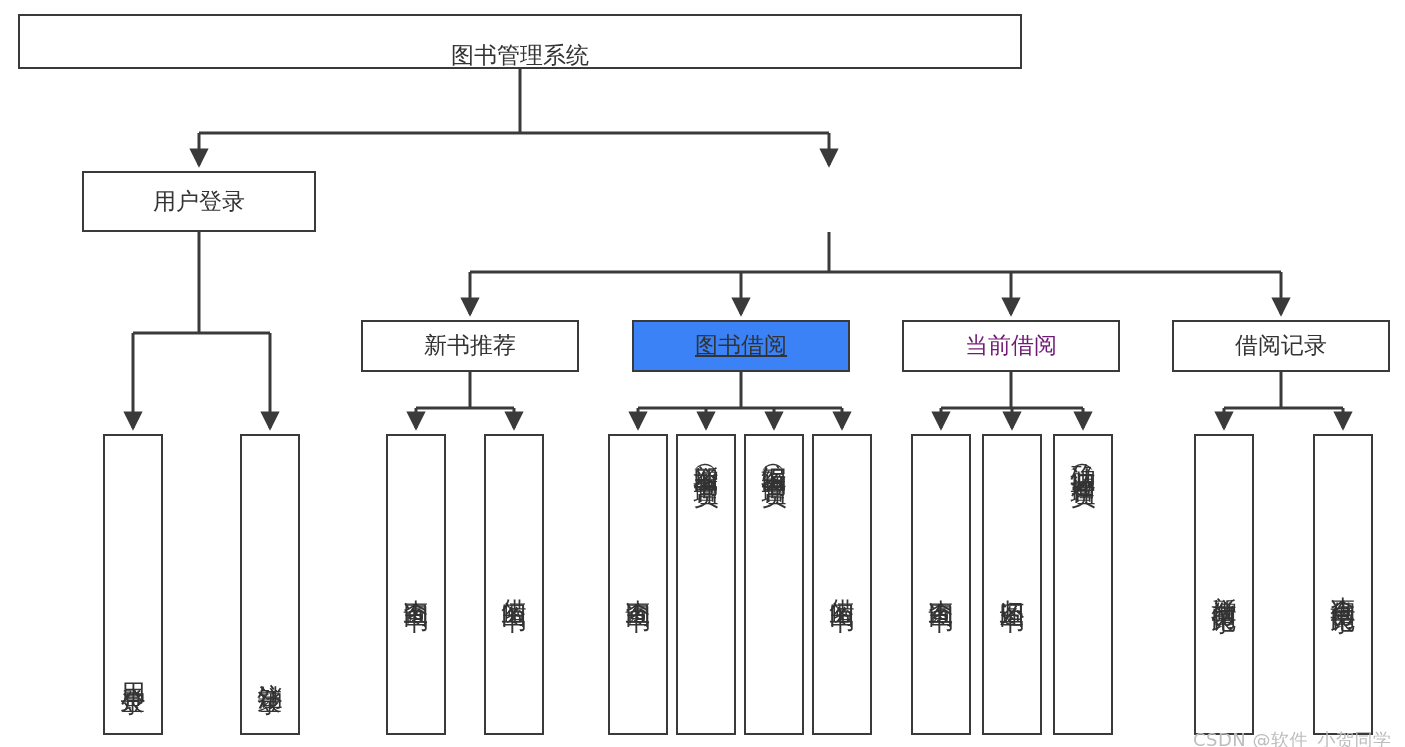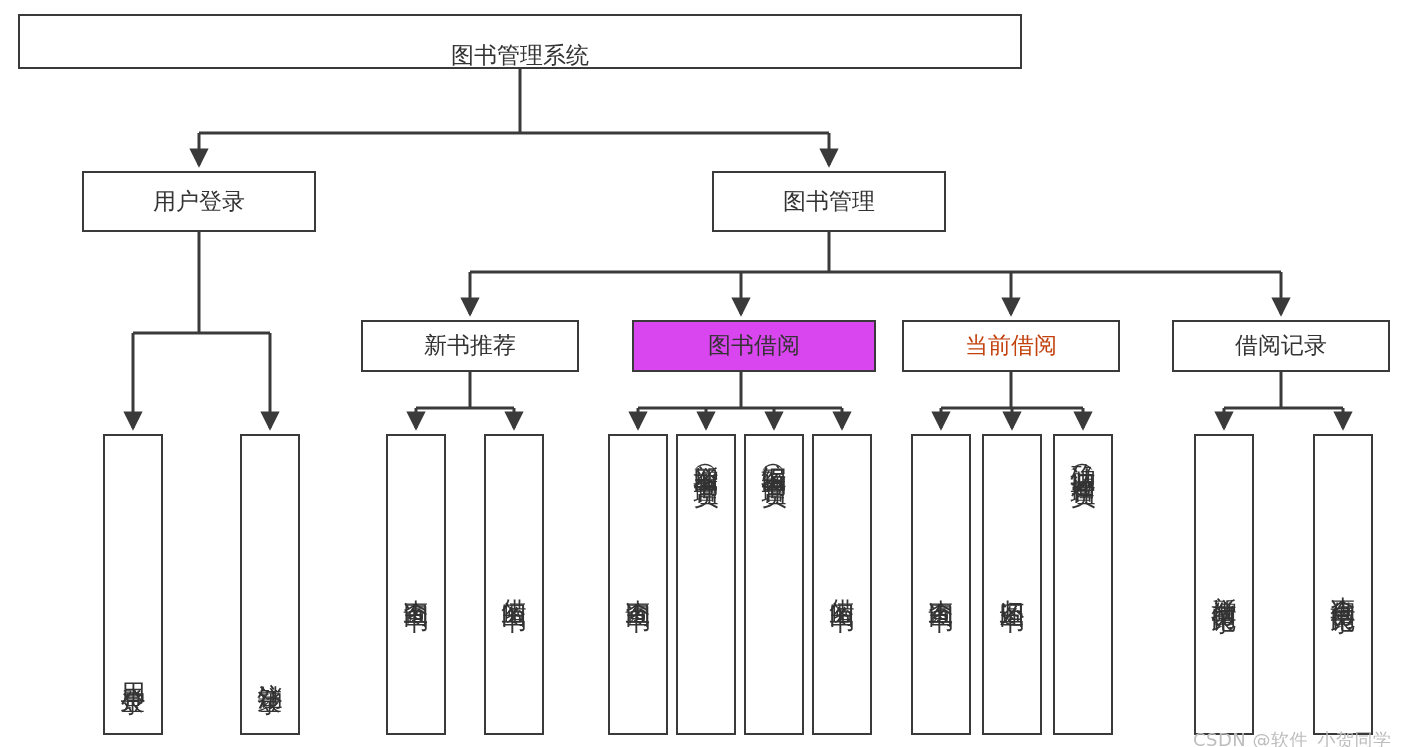--- a/index.html
+++ b/index.html
@@ -137,32 +137,29 @@
     </g>
   </svg>
 
   <div class="node root horiz" style="left: 18px; top: 14px; width: 1004px; height: 55px; border-color: rgb(58, 58, 58); background: rgb(255, 255, 255);">
     <span class="label" style="color: rgb(51, 51, 51);">图书管理系统</span>
   </div>
 
   <div class="node horiz" style="left: 82px; top: 171px; width: 234px; height: 61px; border-color: rgb(58, 58, 58); background: rgb(255, 255, 255);">
     <span class="label" style="color: rgb(51, 51, 51);">用户登录</span>
   </div>
-  <div class="node horiz" style="left: 712px; top: 171px; width: 234px; height: 61px; border-color: rgb(58, 58, 58); background: rgb(255, 255, 255);">
-    <span class="label" style="color: rgb(51, 51, 51);">图书管理</span>
-  </div>
 
   <div class="node horiz" style="left: 361px; top: 320px; width: 218px; height: 52px; border-color: rgb(58, 58, 58); background: rgb(255, 255, 255); align-items: center;">
     <span class="label" style="color: rgb(51, 51, 51);">新书推荐</span>
   </div>
-  <div class="node horiz" style="left: 632px; top: 320px; width: 244px; height: 52px; border-color: rgb(58, 58, 58); background: #d946ef;">
+  <div class="node horiz" style="left: 632px; top: 320px; width: 218px; height: 52px; border-color: rgb(58, 58, 58); background: #3b82f6; text-decoration: underline;">
     <span class="label" style="color: rgb(51, 51, 51);">图书借阅</span>
   </div>
   <div class="node horiz" style="left: 902px; top: 320px; width: 218px; height: 52px; border-color: rgb(58, 58, 58); background: rgb(255, 255, 255);">
-    <span class="label" style="color: #c2410c;">当前借阅</span>
+    <span class="label" style="color: #701a75;">当前借阅</span>
   </div>
   <div class="node horiz" style="left: 1172px; top: 320px; width: 218px; height: 52px; border-color: rgb(58, 58, 58); background: rgb(255, 255, 255);">
     <span class="label" style="color: rgb(51, 51, 51);">借阅记录</span>
   </div>
 
   <div class="node vert" style="left: 103px; top: 434px; width: 60px; height: 301px; align-items: flex-end; border-color: rgb(58, 58, 58); background: rgb(255, 255, 255);">
     <span class="label" style="margin-bottom: 58px; color: rgb(51, 51, 51);">用户登录</span>
   </div>
   <div class="node vert" style="left: 240px; top: 434px; width: 60px; height: 301px; align-items: flex-end; border-color: rgb(58, 58, 58); background: rgb(255, 255, 255);">
     <span class="label" style="margin-bottom: 58px; color: rgb(51, 51, 51);">注销登录</span>

